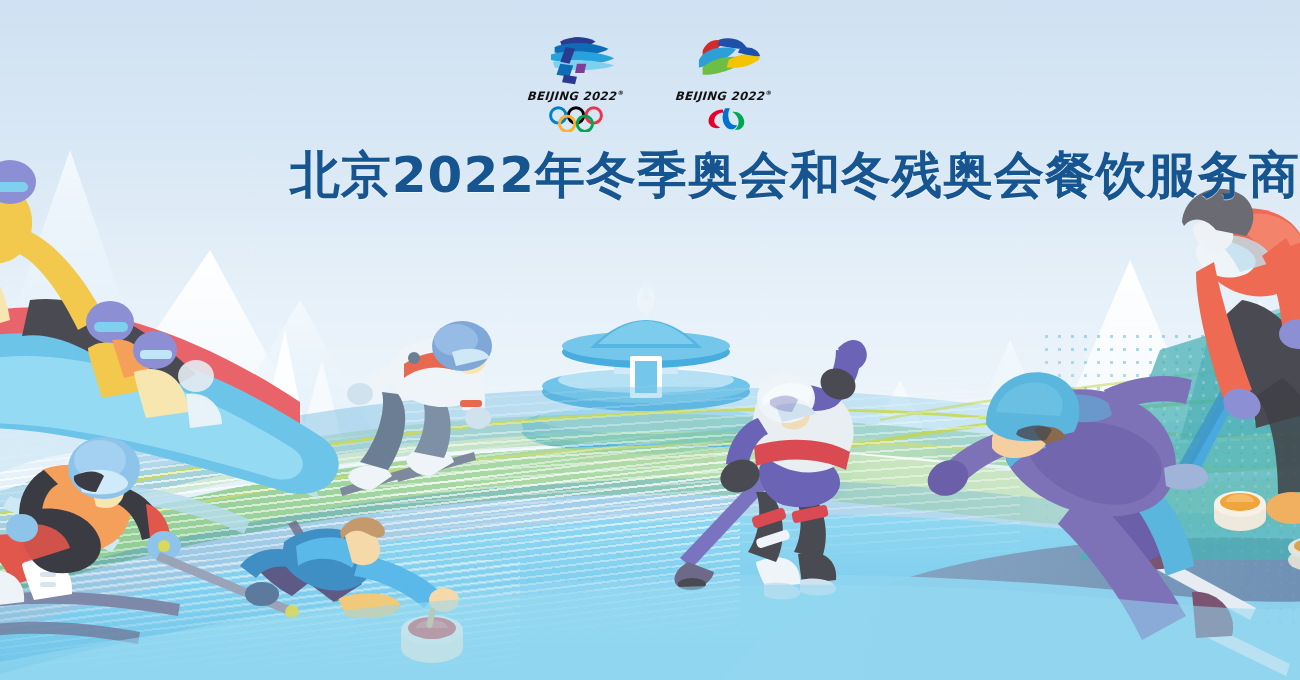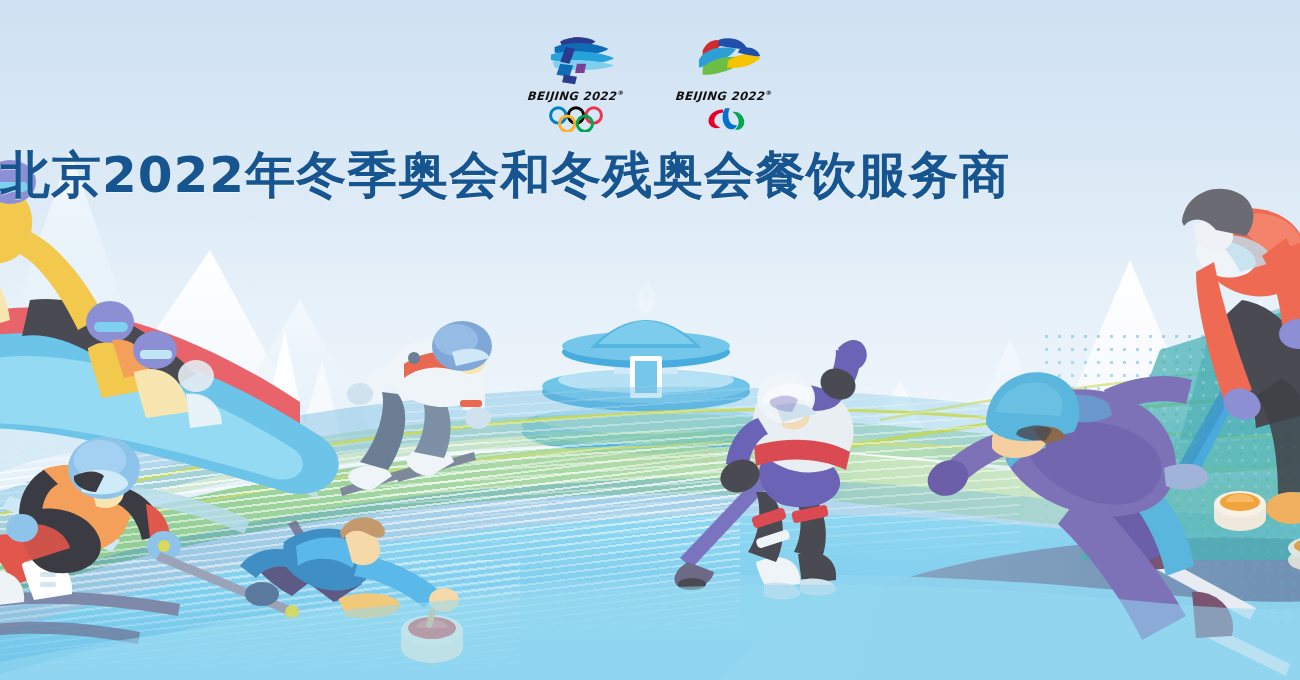--- a/index.html
+++ b/index.html
@@ -29,21 +29,21 @@
     font-size:11.5px;letter-spacing:.4px;color:#111;
     margin-top:3px;white-space:nowrap;
     transform:skewX(-6deg);
   }
   .logo-word sup{font-size:6px;vertical-align:super;}
   .logo-sub{height:26px;margin-top:3px;}
 
   
   #title{
     position:absolute;left:0;top:142px;width:1300px;
-    text-align:left;z-index:50;
+    text-align:right;z-index:50;
     font-family:"DejaVu Sans","Liberation Sans",sans-serif;
     font-weight:bold;
     font-size:50px;
     letter-spacing:1px;
     color:#16558f;
     text-shadow:0 1px 0 rgba(255,255,255,.55);
     white-space:nowrap;
   }
 
   

